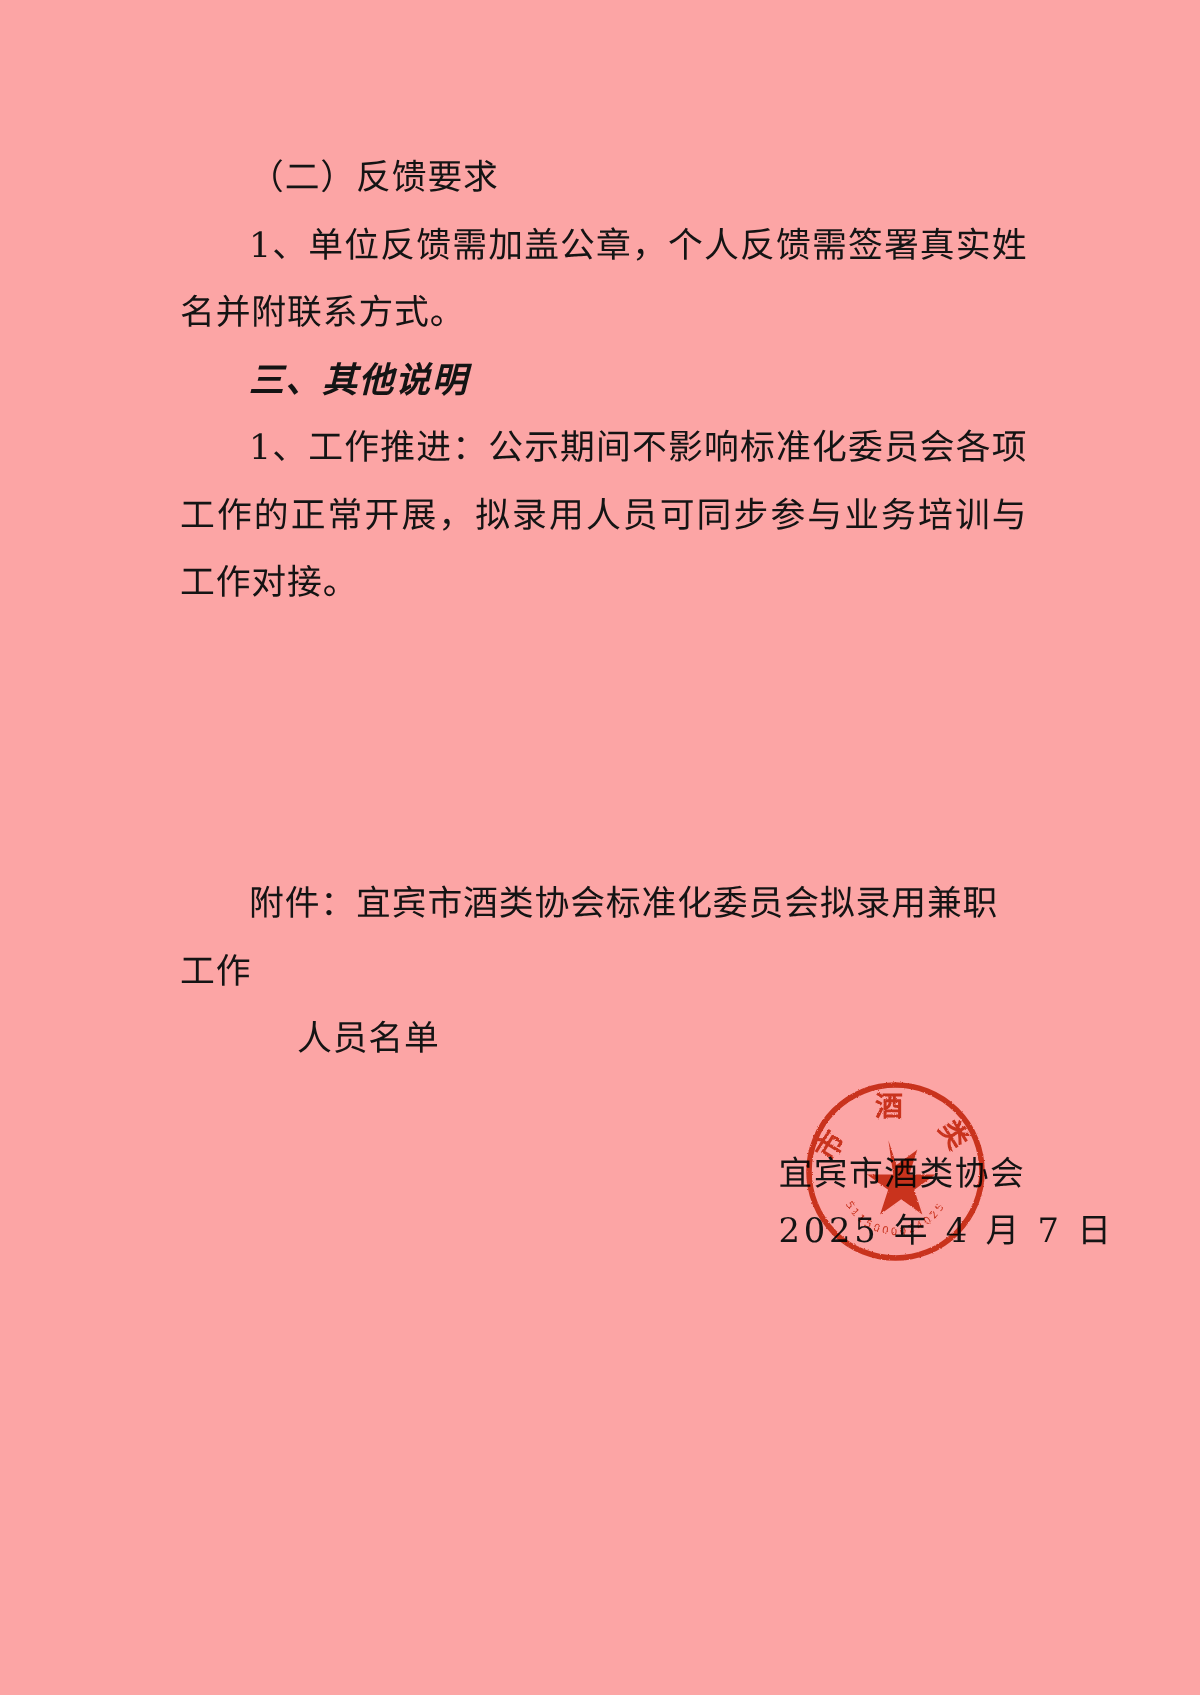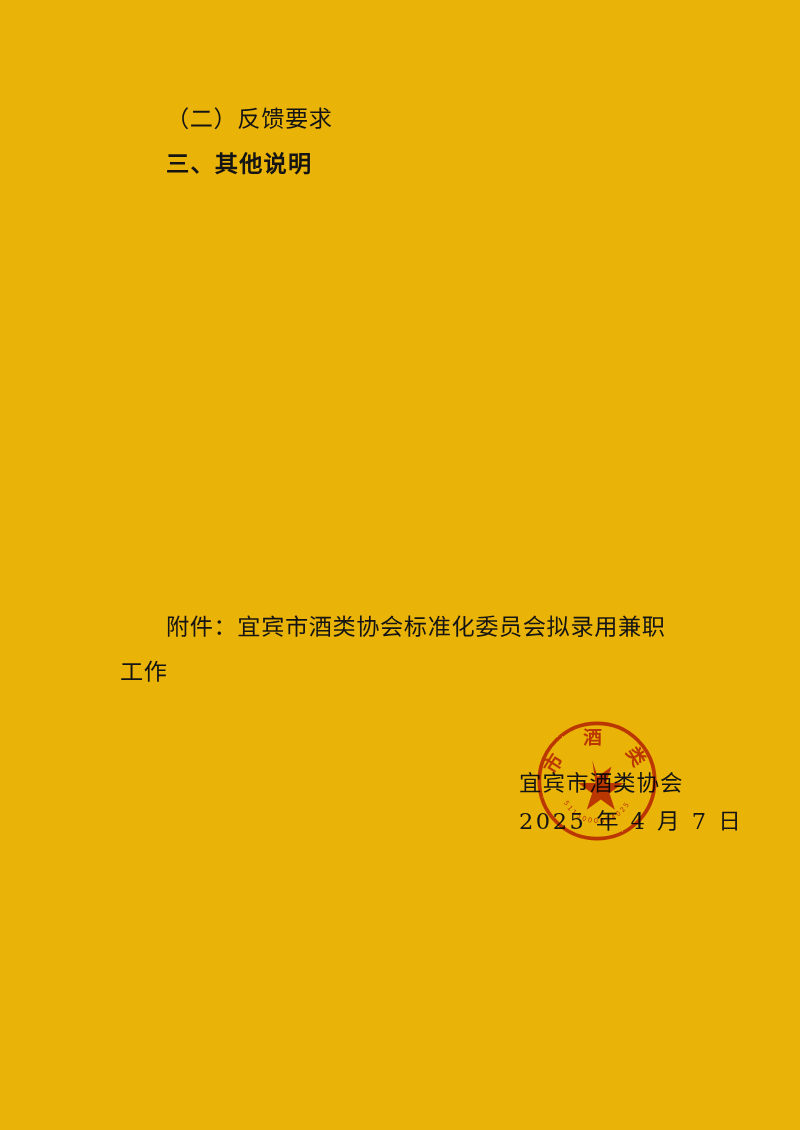--- a/index.html
+++ b/index.html
@@ -9,21 +9,21 @@
     background: #ffffff;
   }
   body {
     font-family: "DejaVu Serif", "Liberation Serif", serif;
     color: #1a1a1a;
   }
   .page {
     position: relative;
     width: 800px;
     height: 1130px;
-    background: #eab308;
+    background: #fca5a5;
     overflow: hidden;
     margin: 0 auto;
   }
   .doc-body {
     position: absolute;
     left: 120px;
     top: 96px;
     width: 565px;
   }
   .para {
@@ -36,28 +36,29 @@
     color: #141414;
     font-weight: 400;
   }
   .para.indent {
     text-indent: 46px;
   }
   .para.heading {
     font-weight: 700;
     letter-spacing: 1.2px;
     text-indent: 46px;
+    font-style: italic;
   }
   .para.contact {
     text-indent: 46px;
   }
   .attach-block {
     position: absolute;
     left: 120px;
-    top: 604px;
+    top: 580px;
     width: 565px;
   }
   .attach-line1 {
     font-size: 23.2px;
     line-height: 45px;
     letter-spacing: 0.6px;
     text-indent: 46px;
     margin: 0;
     color: #141414;
   }
@@ -102,25 +103,28 @@
   }
   .seal svg { display: block; width: 100%; height: 100%; }
 </style>
 </head>
 <body>
 
 <div class="page">
 
   <div class="doc-body">
     <p class="para indent">（二）反馈要求</p>
+    <p class="para indent">1、单位反馈需加盖公章，个人反馈需签署真实姓名并附联系方式。</p>
     <p class="para heading">三、其他说明</p>
+    <p class="para indent">1、工作推进：公示期间不影响标准化委员会各项工作的正常开展，拟录用人员可同步参与业务培训与工作对接。</p>
   </div>
 
   <div class="attach-block">
     <p class="attach-line1">附件：宜宾市酒类协会标准化委员会拟录用兼职工作</p>
+    <p class="attach-line2">人员名单</p>
   </div>
 
   <div class="sign-zone">
     <div class="sign-org">宜宾市酒类协会</div>
     <div class="sign-date">2025 年 4 月 7 日</div>
 
     <div class="seal">
       <svg viewBox="0 0 200 200" xmlns="http://www.w3.org/2000/svg" aria-hidden="true">
         <defs>
           <path id="arcTop" d="M 32 108 A 68 68 0 0 1 168 108" fill="none"></path>

